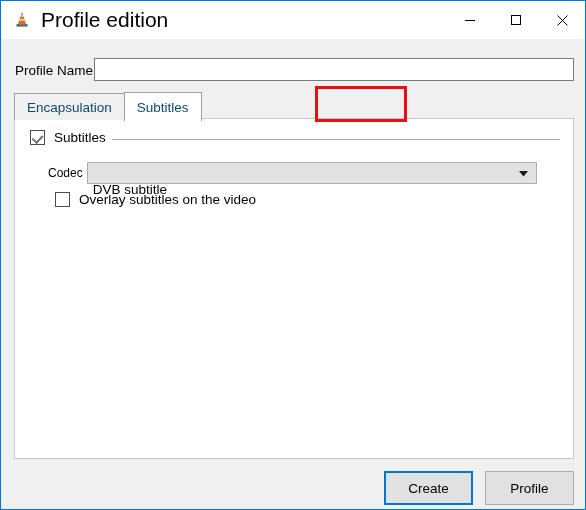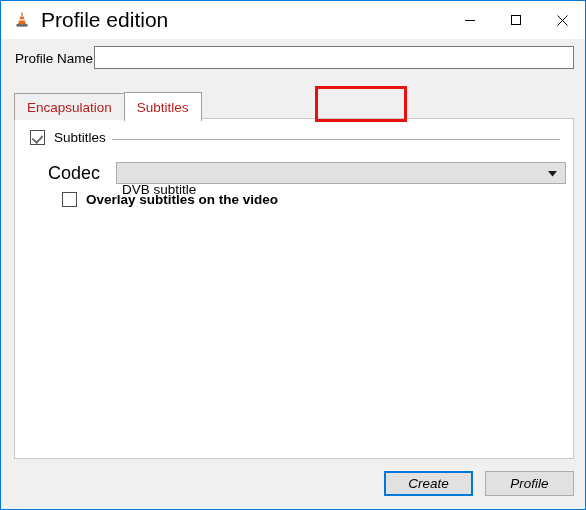--- a/index.html
+++ b/index.html
@@ -56,21 +56,21 @@
     height: 38px;
     display: flex;
     align-items: center;
     justify-content: center;
   }
   .win-btn svg { display: block; }
 
   
   #profile-row {
     position: absolute;
-    left: 0; top: 38px;
+    left: 0; top: 50px;
     width: 584px;
     height: 40px;
   }
   #profile-label {
     position: absolute;
     left: 14px; top: 12px;
     font-size: 13.5px;
     color: #000;
     white-space: nowrap;
   }
@@ -101,21 +101,21 @@
   .tab {
     height: 27px;
     box-sizing: border-box;
     border: 1px solid #a0a0a0;
     border-bottom: none;
     background: #f0f0f0;
     display: flex;
     align-items: center;
     padding: 0 12px;
     font-size: 13.5px;
-    color: #b91c1c;
+    color: #0c4a6e;
     margin-right: -1px;
     white-space: nowrap;
     position: relative;
   }
   .tab.active {
     background: #ffffff;
     height: 29px;
     border-color: #a0a0a0;
     z-index: 4;
     margin-bottom: -1px;
@@ -195,23 +195,23 @@
   }
 
   
   #codec-row {
     position: absolute;
     left: 18px; top: 32px;
     display: flex;
     align-items: center;
   }
   #codec-label {
-    font-size: 18px;
-    color: #000;
-    margin-right: 16px;
+    font-size: 12px;
+    color: #000;
+    margin-right: 4px;
     white-space: nowrap;
   }
   #codec-select {
     width: 450px;
     height: 22px;
     box-sizing: border-box;
     border: 1px solid #adadad;
     background: #e1e1e1;
     display: flex;
     align-items: center;
@@ -228,47 +228,45 @@
     position: absolute;
     right: 8px; top: 0;
     height: 22px;
     display: flex;
     align-items: center;
   }
 
   
   #overlay-row {
     position: absolute;
-    left: 32px; top: 62px;
-    display: flex;
-    align-items: center;
-    font-weight: bold;
+    left: 25px; top: 62px;
+    display: flex;
+    align-items: center;
   }
 
   
   #footer {
     position: absolute;
     right: 11px;
     top: 470px;
     display: flex;
   }
   .dlg-btn {
-    height: 25px;
+    height: 34px;
     min-width: 89px;
     box-sizing: border-box;
     border: 1px solid #adadad;
     background: #e1e1e1;
     font-family: "Liberation Sans", sans-serif;
     font-size: 13.5px;
     color: #000;
     display: flex;
     align-items: center;
     justify-content: center;
     padding: 0 10px;
-    font-style: italic;
   }
   .dlg-btn.default {
     border: 2px solid #0078d7;
     background: #e1e1e1;
   }
   #create-button { margin-right: 12px; }
 </style>
 </head>
 <body>
 

